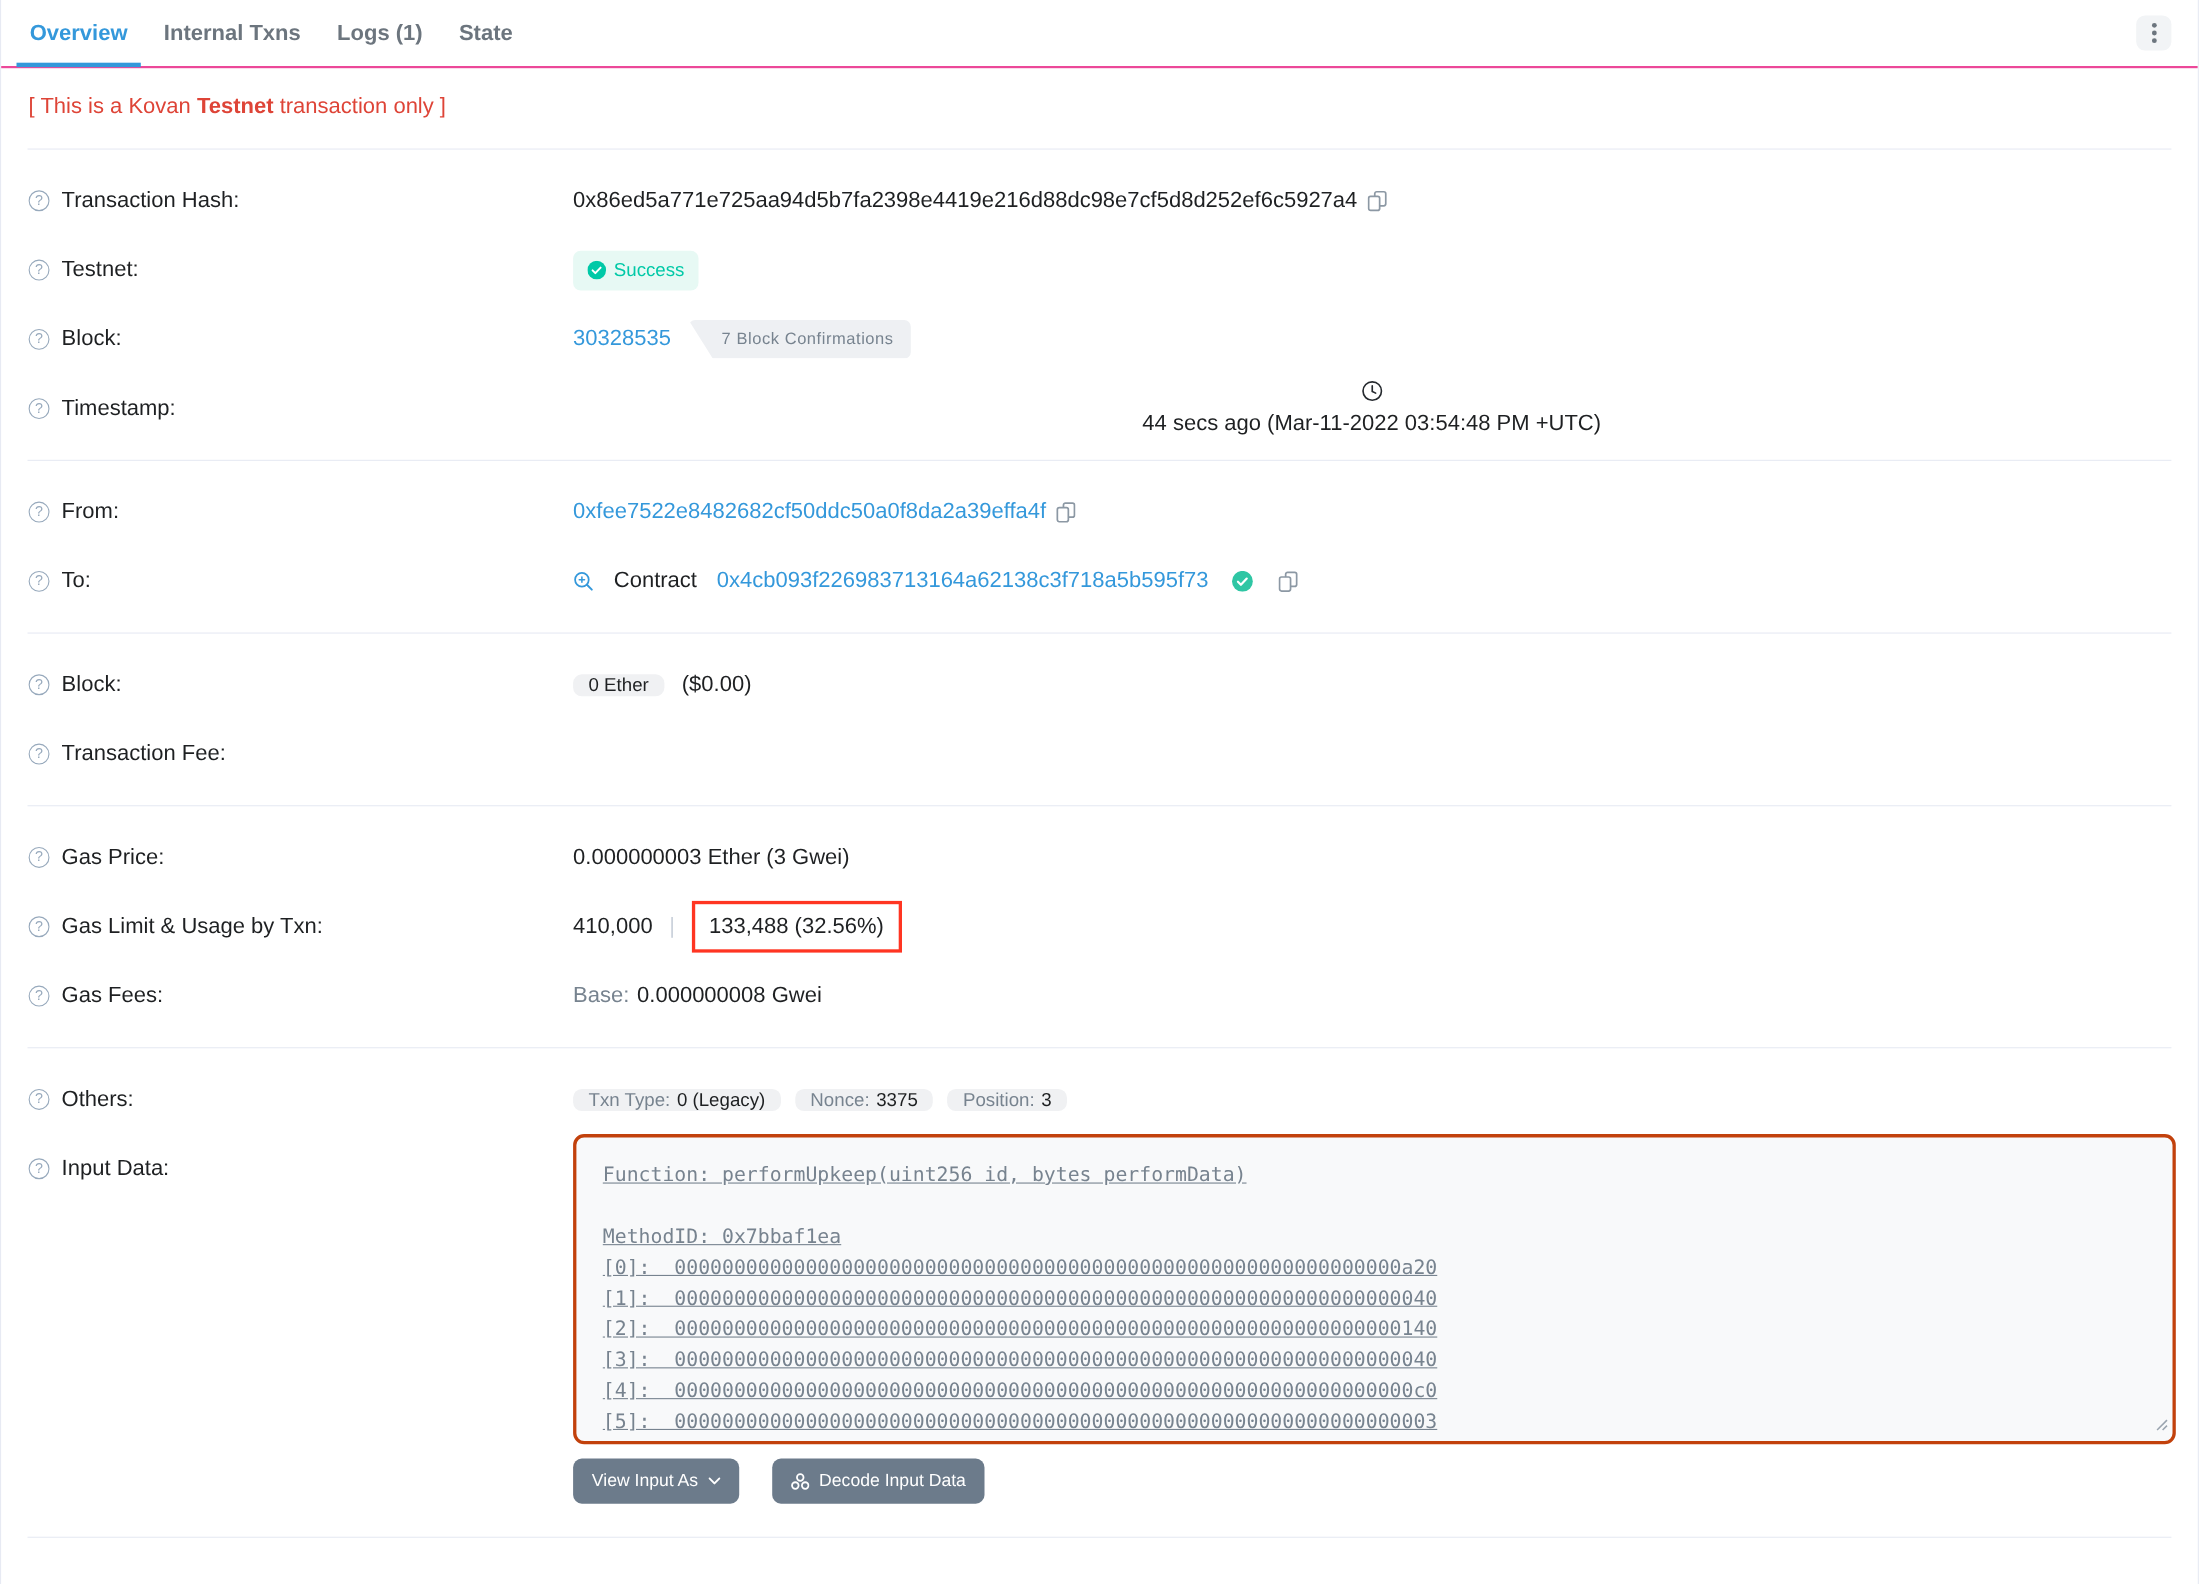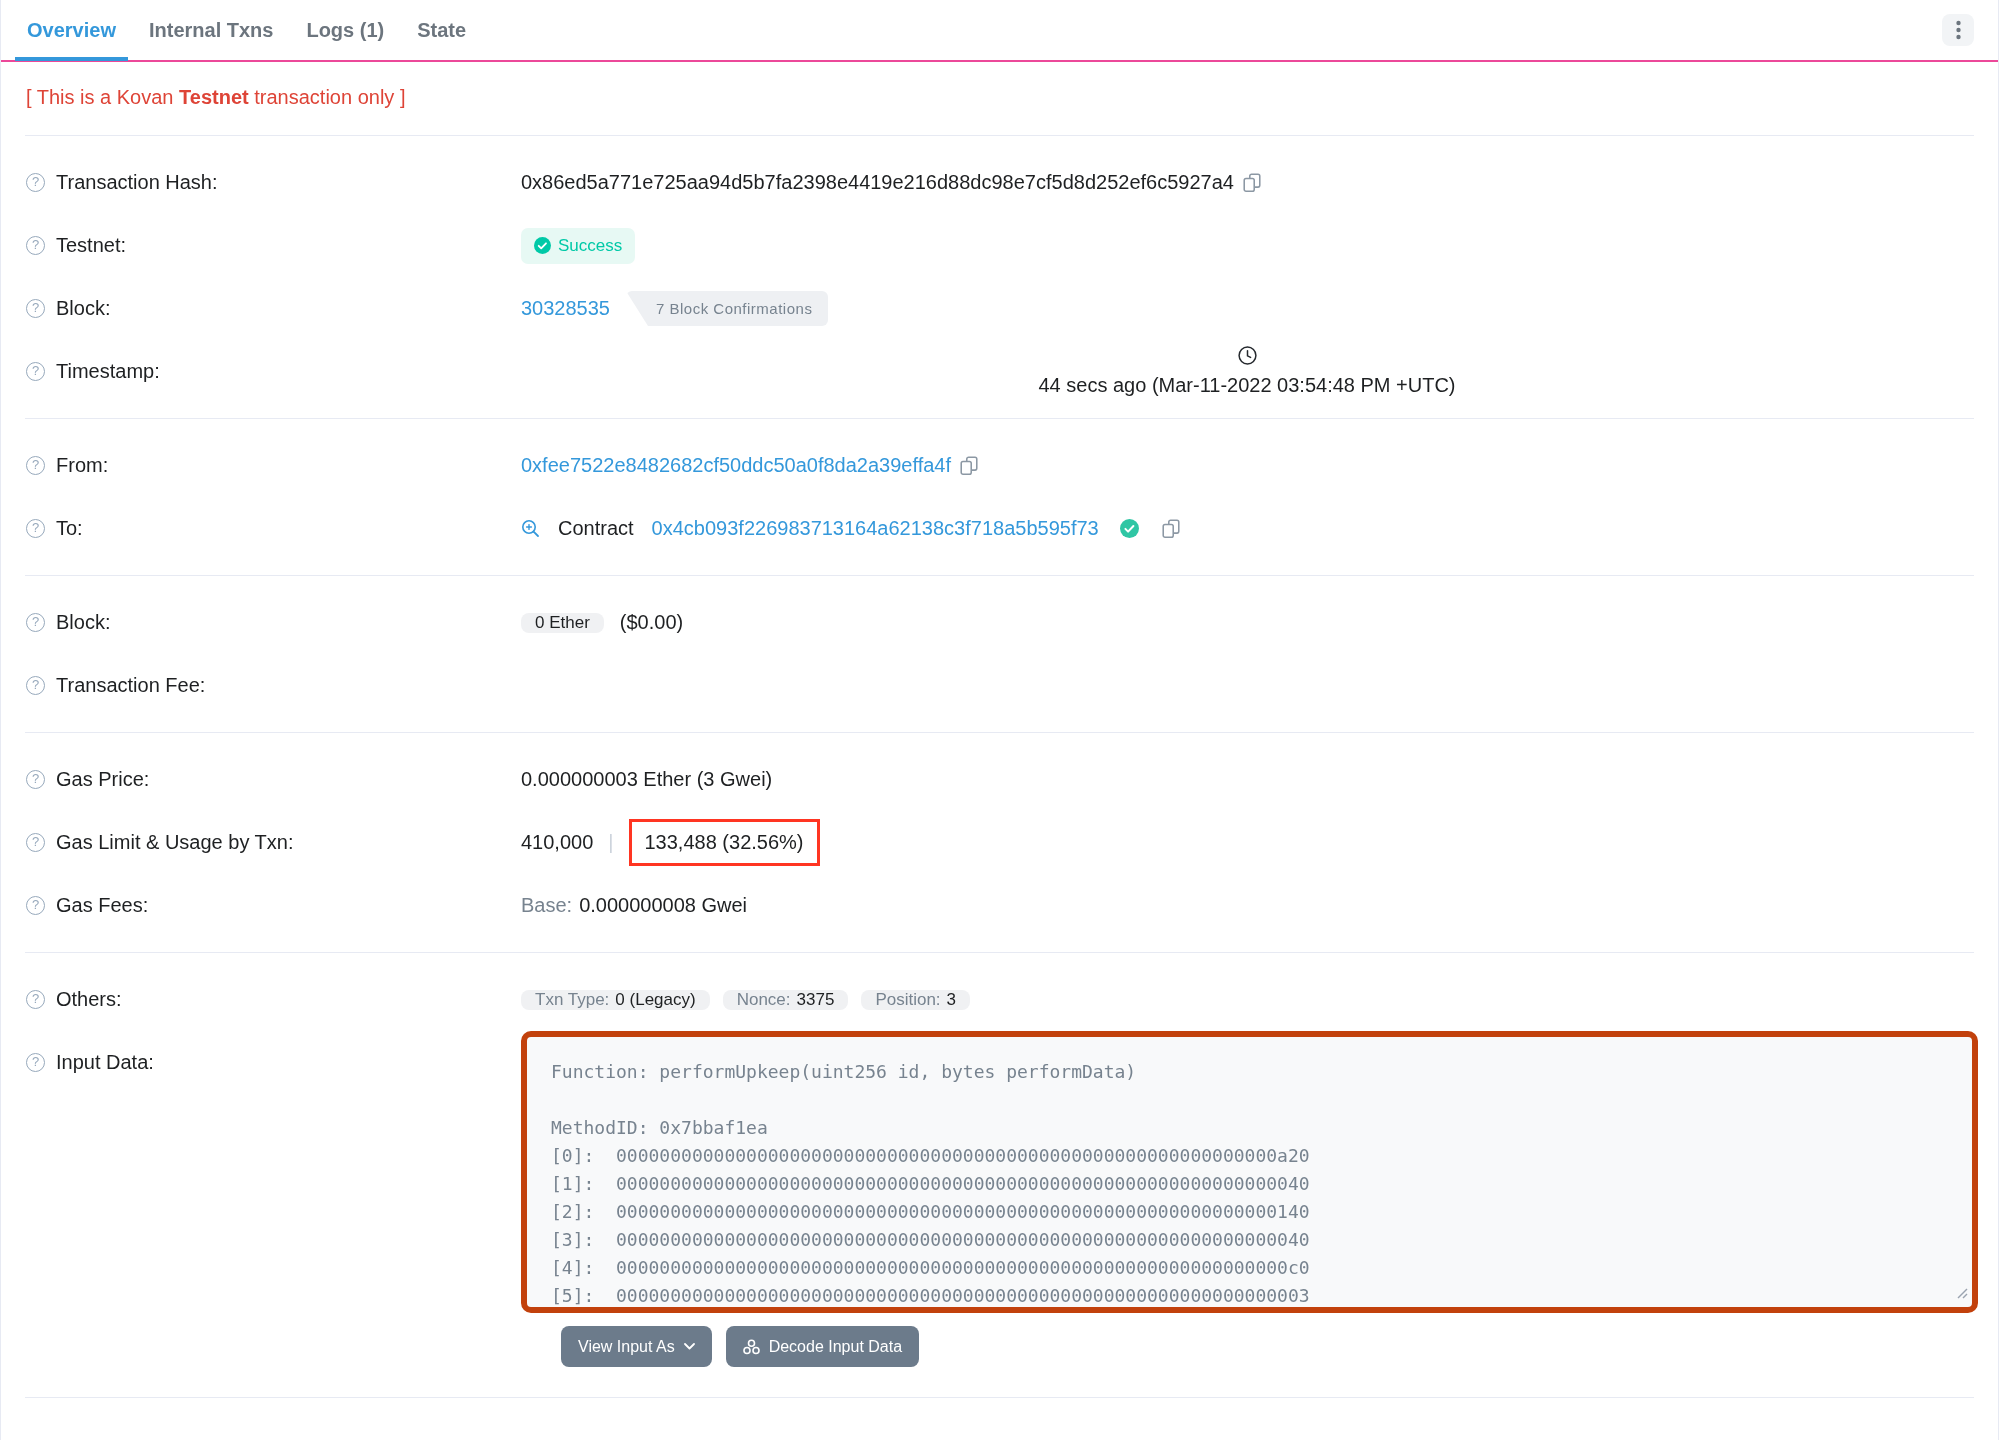--- a/index.html
+++ b/index.html
@@ -51,25 +51,25 @@
 
   .sep { color:#ccd3dc; margin:0 15px; font-size:20px; }
   .highlight-box { display:inline-block; border:3px solid #ff3522; padding:9px 13px; }
 
   .muted { color:#77838f; }
 
   
   .row-input { align-items:flex-start; min-height:0; }
   .row-input .row-label { padding-top:20px; }
   .row-input .row-value { display:block; }
-  .code-box { width:1457px; height:282px; background:#f8f9fa; border:6px solid #c2410c; border-radius:10px; padding:21px 24px; overflow:hidden; position:relative; font-family:"DejaVu Sans Mono", monospace; font-size:18px; color:#77838f; }
+  .code-box { width:1457px; height:282px; background:#f8f9fa; border:3px solid #c2410c; border-radius:10px; padding:21px 24px; overflow:hidden; position:relative; font-family:"DejaVu Sans Mono", monospace; font-size:18px; color:#77838f;text-decoration:underline; }
   .code-line { height:28px; line-height:28px; white-space:pre; }
   .resize-handle { position:absolute; right:4px; bottom:4px; cursor:nwse-resize; }
 
-  .btn-row { display:flex; gap:14px; margin-top:13px;margin-left:40px; }
+  .btn-row { display:flex; gap:30px; margin-top:13px; }
   .btn { display:inline-flex; align-items:center; gap:9px; background:#6c7b8b; color:#fff; border:none; border-radius:8px; height:41px; padding:0 17px; font-size:16px; font-family:"Liberation Sans", sans-serif; cursor:pointer; }
 </style>
 </head>
 <body>
 
 <div class="card">
 
   <div class="tabbar">
     <div class="tab active">Overview</div>
     <div class="tab">Internal Txns</div>

